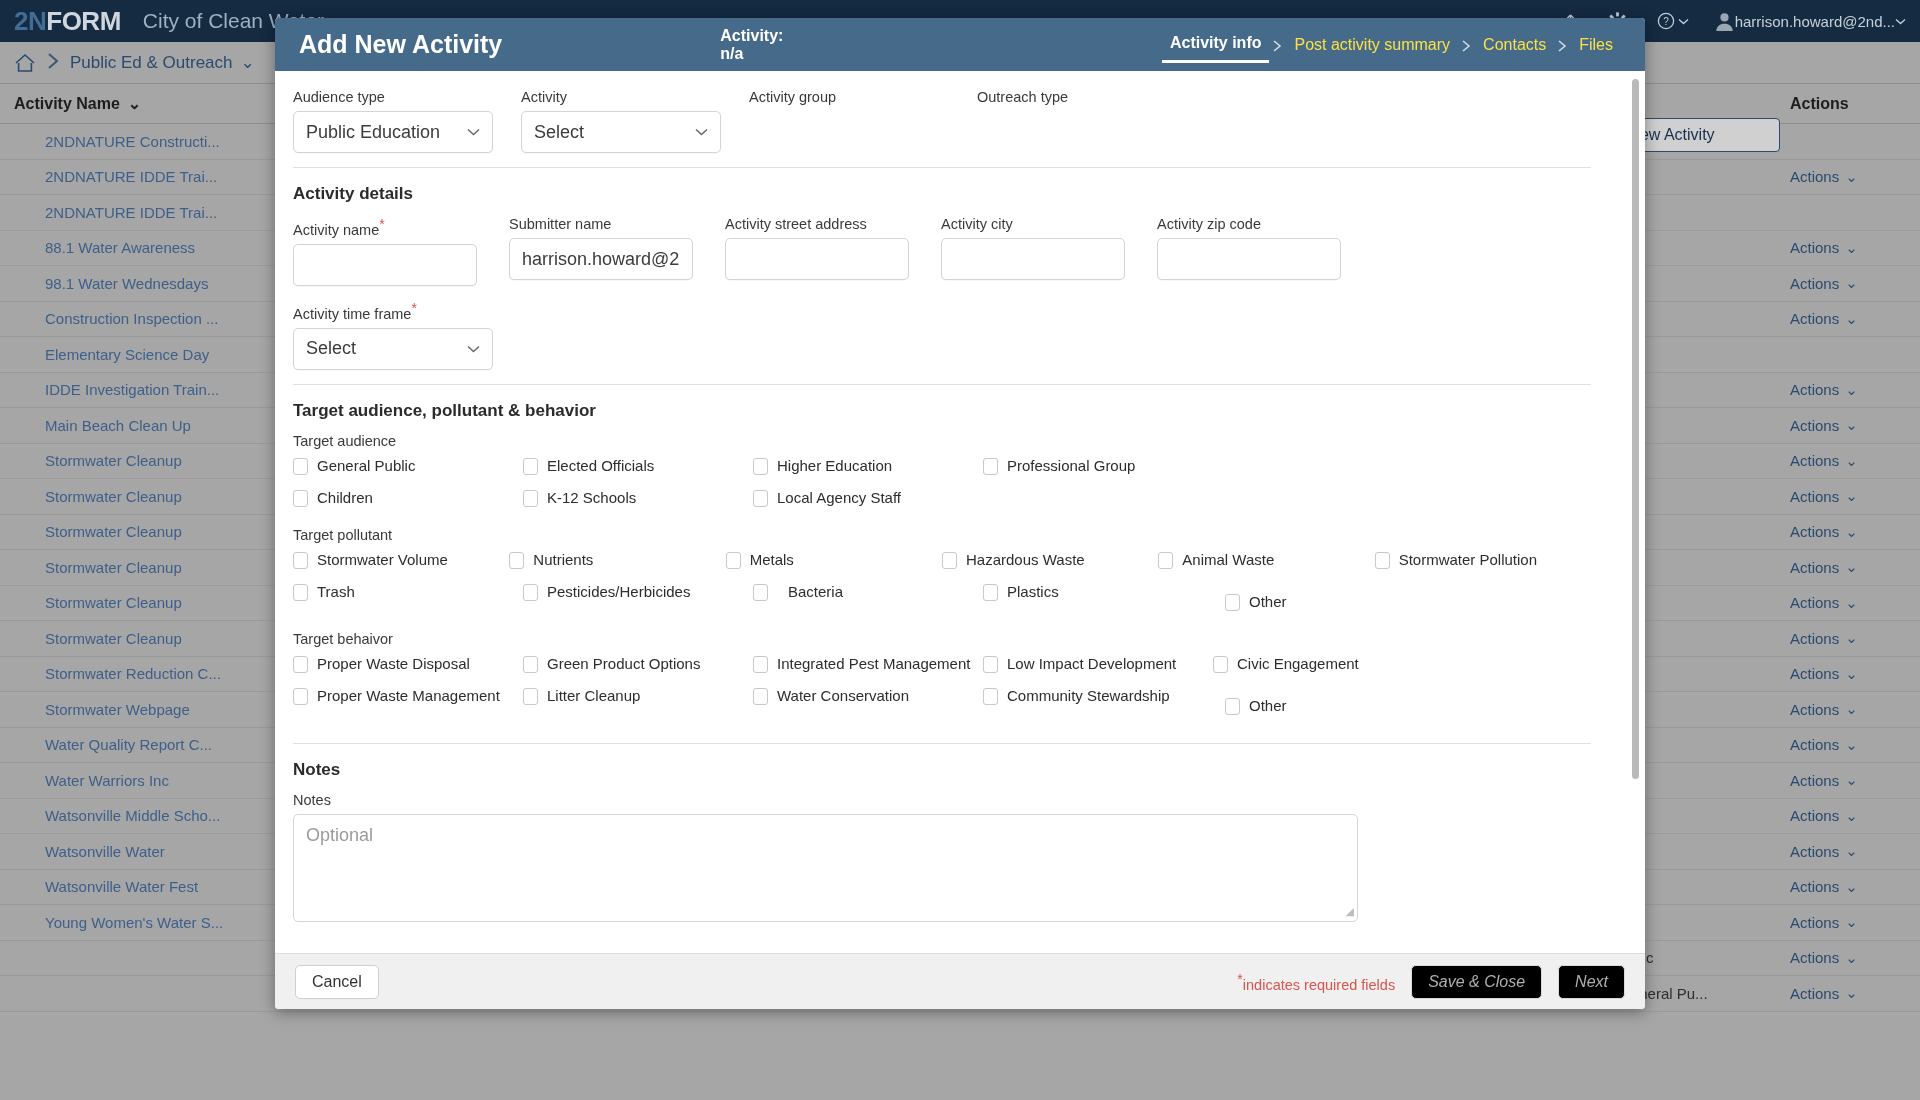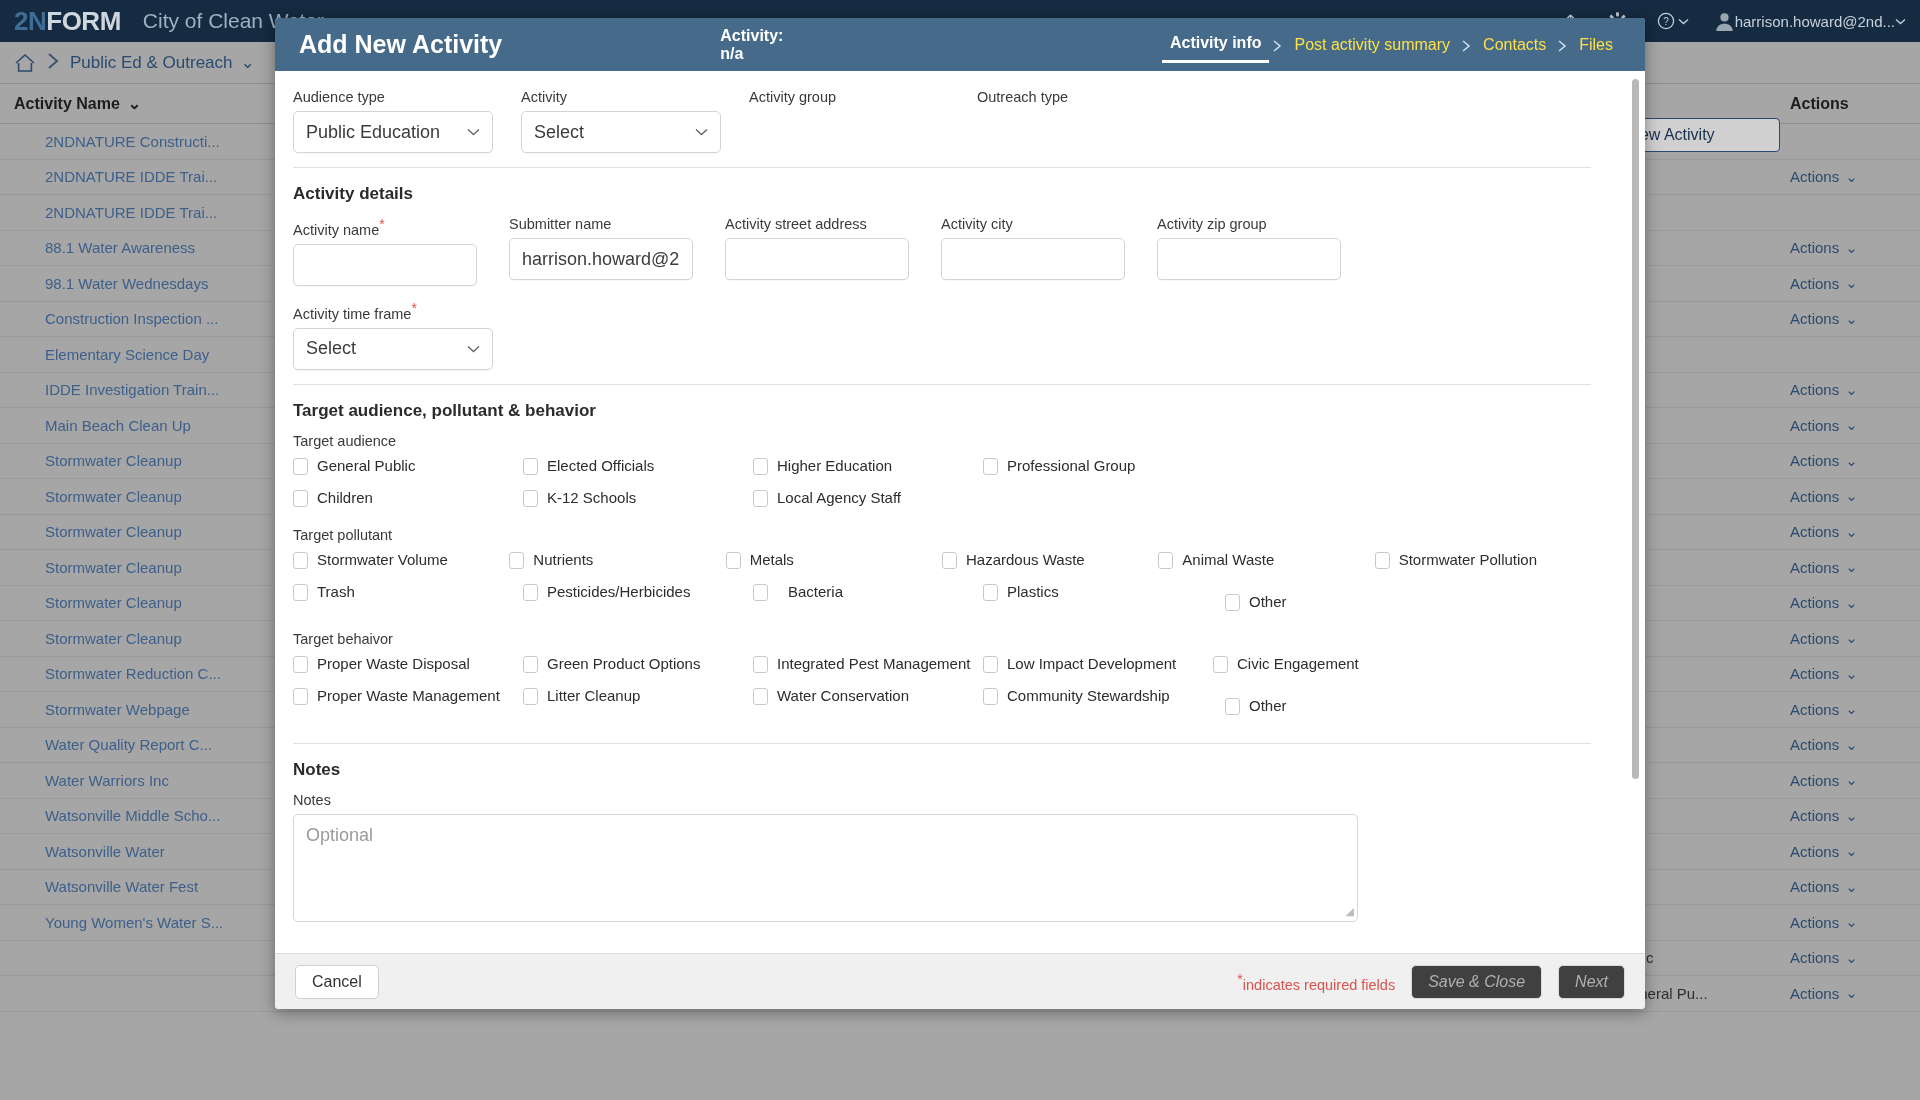--- a/index.html
+++ b/index.html
@@ -145,21 +145,21 @@
     flex: 0 0 56px; height: 56px; background: #f0f0f0; border-top: 1px solid #dcdcdc;
     display: flex; align-items: center; padding: 0 20px;
   }
   .btn {
     border-radius: 5px; font-size: 16px; display: flex; align-items: center;
     justify-content: center; height: 34px; padding: 0 16px;
   }
   .btn-cancel { background: #fff; border: 1px solid #cfcfcf; color: #333; }
   .req-note { margin-left: auto; color: #d9534f; font-size: 14.5px; }
   .btn-disabled {
-    background: #404040; border: 1px solid #dadada; color: #b0b0b0;
+    background: #000000; border: 1px solid #dadada; color: #b0b0b0;
     font-style: italic; margin-left: 16px;
   }
 </style>
 </head>
 <body>
 
 <div id="app">
 
   <div class="topbar">
     <div class="brand">
@@ -693,21 +693,21 @@
                   <span class="iv"></span>
                 </div>
               </div>
               <div class="field" style="width: 216px;">
                 <div class="flabel">Activity city</div>
                 <div class="ctl-input w-in">
                   <span class="iv"></span>
                 </div>
               </div>
               <div class="field" style="width: 216px;">
-                <div class="flabel">Activity zip group</div>
+                <div class="flabel">Activity zip code</div>
                 <div class="ctl-input w-in">
                   <span class="iv"></span>
                 </div>
               </div>
             </div>
           <div class="grid-row" style="margin-top:14px;">
             <div class="field" style="width:216px;">
               <div class="flabel"><span>Activity time frame</span><span class="req">*</span></div>
               <div class="ctl-select w-sel">
                 <span class="sv">Select</span>

